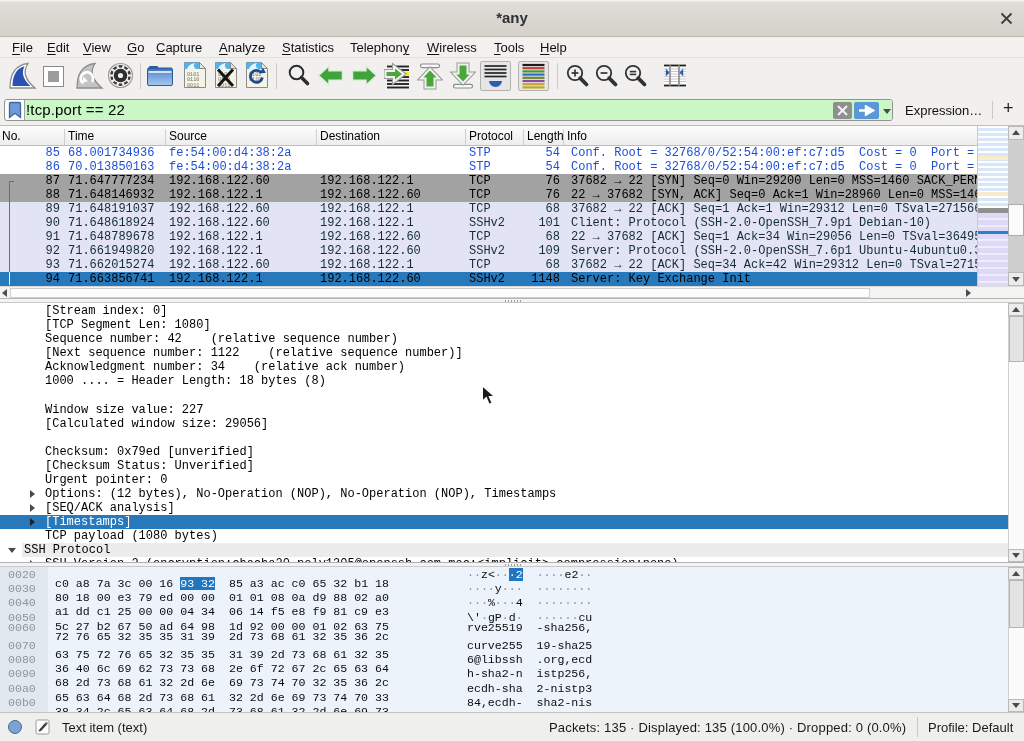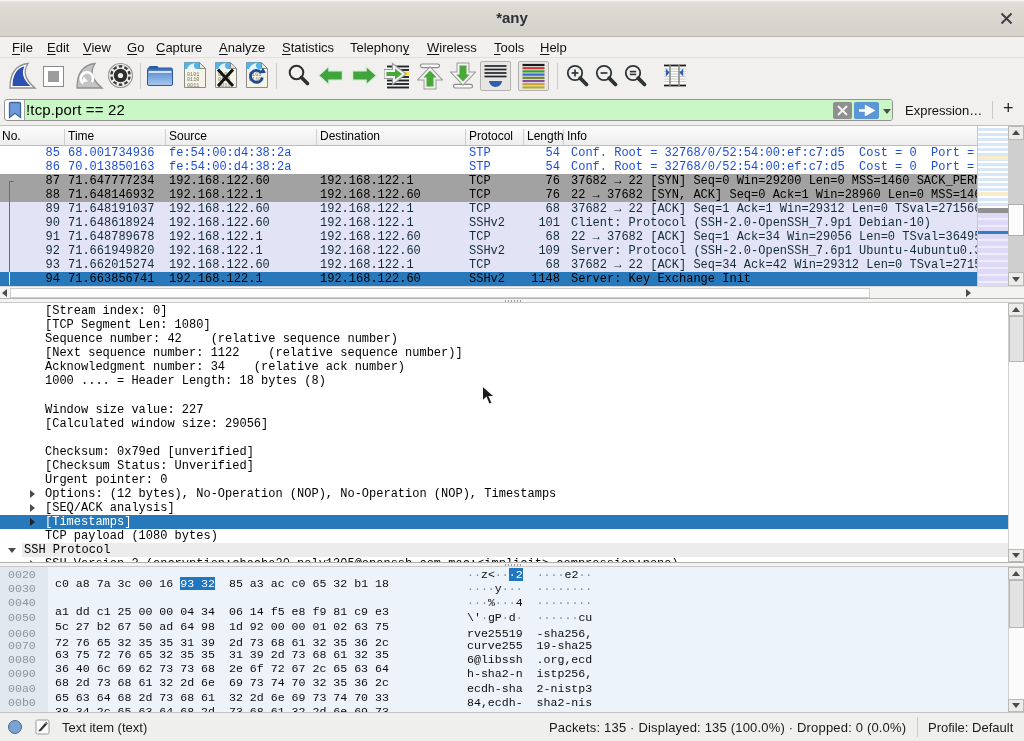--- a/index.html
+++ b/index.html
@@ -372,24 +372,24 @@
  <div class="abs" style="left:1px;top:13px;width:15px;height:46px;background:#e3e3e3;border:1px solid #b5b5b5;box-sizing:border-box"></div>
  <div class="sbtn" style="left:0;top:246px;width:16px;height:13px"></div>
     <span class="tri-d" style="left:4px;top:250px"></span>
 </div>
 <div class="abs" id="split2"></div>
 <div class="dots" style="top:563.5px"></div>
 
 <div class="abs" id="hexpane">
     <div class="abs" id="hexoffcol"></div>
 <div class="hr" style="top:1px"><span class="hoff">0020</span><span class="hhex">c0 a8 7a 3c 00 16 <span class="hsel">93 32</span>  85 a3 ac c0 65 32 b1 18</span><span class="hasc"><i>··</i>z&lt;<i>··</i><span class="hsel"><i>·</i>2</span>  <i>····</i>e2<i>··</i></span></div>
-<div class="hr" style="top:15.2px"><span class="hoff">0030</span><span class="hasc"><i>····</i>y<i>···</i>  <i>········</i></span></div>
+<div class="hr" style="top:15.2px"><span class="hoff">0030</span><span class="hhex">80 18 00 e3 79 ed 00 00  01 01 08 0a d9 88 02 a0</span><span class="hasc"><i>····</i>y<i>···</i>  <i>········</i></span></div>
 <div class="hr" style="top:29.4px"><span class="hoff">0040</span><span class="hhex">a1 dd c1 25 00 00 04 34  06 14 f5 e8 f9 81 c9 e3</span><span class="hasc"><i>···</i>%<i>···</i>4  <i>········</i></span></div>
 <div class="hr" style="top:43.6px"><span class="hoff">0050</span><span class="hhex">5c 27 b2 67 50 ad 64 98  1d 92 00 00 01 02 63 75</span><span class="hasc">\'<i>·</i>gP<i>·</i>d<i>·</i>  <i>······</i>cu</span></div>
-<div class="hr" style="top:60px"><span class="hoff">0060</span><span class="hhex">72 76 65 32 35 35 31 39  2d 73 68 61 32 35 36 2c</span><span class="hasc">rve25519  -sha256,</span></div>
+<div class="hr" style="top:54px"><span class="hoff">0060</span><span class="hhex">72 76 65 32 35 35 31 39  2d 73 68 61 32 35 36 2c</span><span class="hasc">rve25519  -sha256,</span></div>
 <div class="hr" style="top:72px"><span class="hoff">0070</span><span class="hhex">63 75 72 76 65 32 35 35  31 39 2d 73 68 61 32 35</span><span class="hasc">curve255  19-sha25</span></div>
 <div class="hr" style="top:86.2px"><span class="hoff">0080</span><span class="hhex">36 40 6c 69 62 73 73 68  2e 6f 72 67 2c 65 63 64</span><span class="hasc">6@libssh  .org,ecd</span></div>
 <div class="hr" style="top:100.4px"><span class="hoff">0090</span><span class="hhex">68 2d 73 68 61 32 2d 6e  69 73 74 70 32 35 36 2c</span><span class="hasc">h-sha2-n  istp256,</span></div>
 <div class="hr" style="top:114.6px"><span class="hoff">00a0</span><span class="hhex">65 63 64 68 2d 73 68 61  32 2d 6e 69 73 74 70 33</span><span class="hasc">ecdh-sha  2-nistp3</span></div>
 <div class="hr" style="top:128.8px"><span class="hoff">00b0</span><span class="hhex">38 34 2c 65 63 64 68 2d  73 68 61 32 2d 6e 69 73</span><span class="hasc">84,ecdh-  sha2-nis</span></div>
 </div>
 <div class="abs" id="hvscroll">
  <div class="abs" style="left:0;top:0;width:16px;height:145px;background:#fbfbfb;border-left:1px solid #d0d0d0;box-sizing:border-box"></div>
  <div class="sbtn" style="left:0;top:0;width:16px;height:13px"></div>
     <span class="tri-u" style="left:4px;top:4px"></span>

